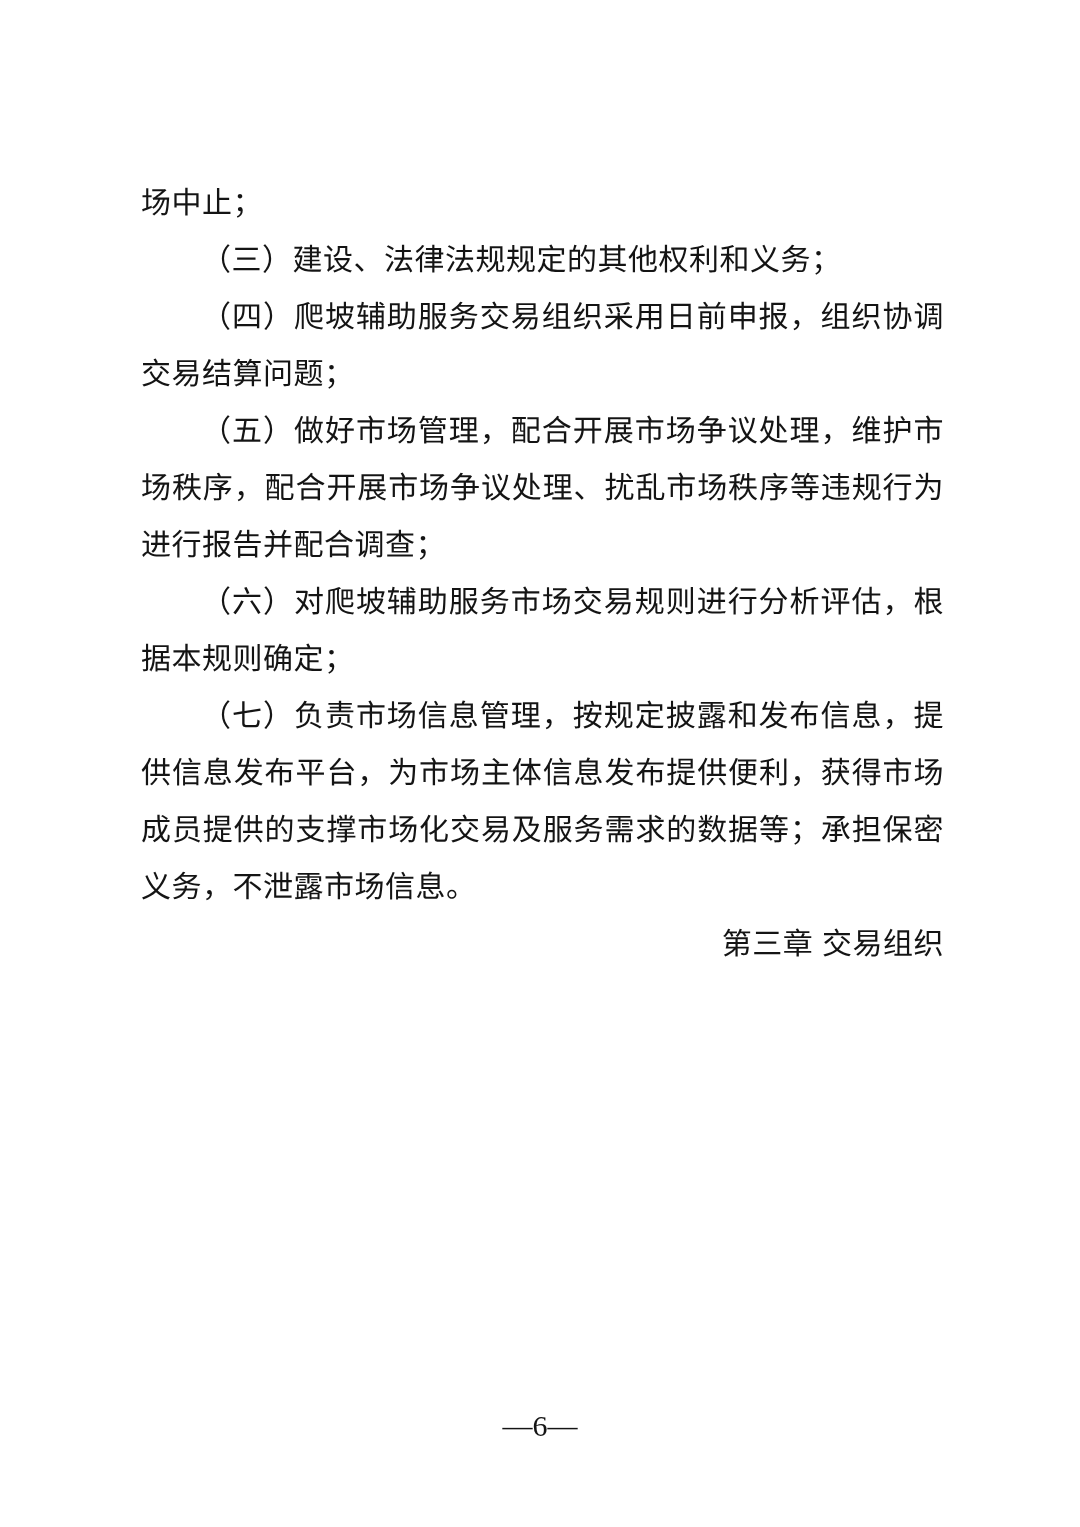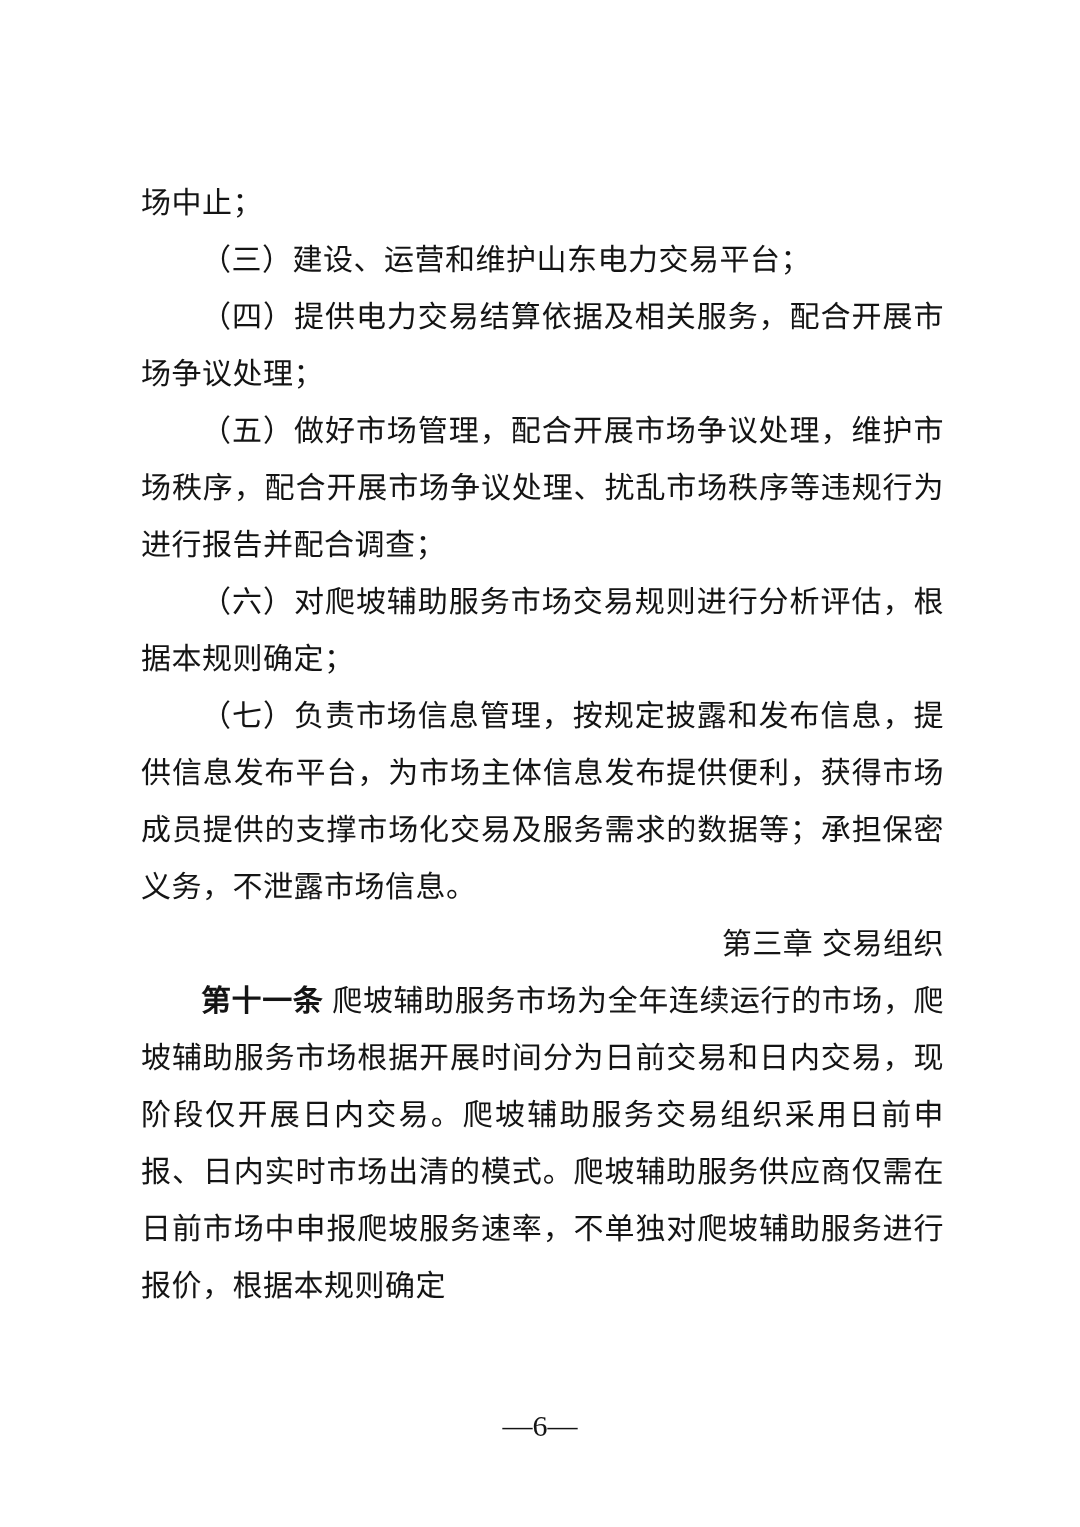--- a/index.html
+++ b/index.html
@@ -62,35 +62,32 @@
   }
 </style>
 </head>
 <body>
 
 <div class="page">
   <div class="content">
 
     <p>场中止；</p>
 
-    <p class="para-indent">（三）建设、运营和维护山东电力交易平台；</p>
+    <p class="para-indent">（三）建设、法律法规规定的其他权利和义务；</p>
 
-    <p class="para-indent">（四）提供电力交易结算依据及相关服务，配合开展市场争议处理；</p>
+    <p class="para-indent">（四）爬坡辅助服务交易组织采用日前申报，组织协调交易结算问题；</p>
 
     <p class="para-indent">（五）做好市场管理，配合开展市场争议处理，维护市场秩序，配合开展市场争议处理、扰乱市场秩序等违规行为进行报告并配合调查；</p>
 
     <p class="para-indent">（六）对爬坡辅助服务市场交易规则进行分析评估，根据本规则确定；</p>
 
     <p class="para-indent">（七）负责市场信息管理，按规定披露和发布信息，提供信息发布平台，为市场主体信息发布提供便利，获得市场成员提供的支撑市场化交易及服务需求的数据等；承担保密义务，不泄露市场信息。</p>
 
 
     <p class="chapter-heading">第三章 交易组织</p>
 
-    <p class="para-indent">
-      <span class="article-number">第十一条</span><span>爬坡辅助服务市场为全年连续运行的市场，爬坡辅助服务市场根据开展时间分为日前交易和日内交易，现阶段仅开展日内交易。爬坡辅助服务交易组织采用日前申报、日内实时市场出清的模式。爬坡辅助服务供应商仅需在日前市场中申报爬坡服务速率，不单独对爬坡辅助服务进行报价，根据本规则确定</span>
-    </p>
 
   </div>
 
   <div class="footer">
     <span>—6—</span>
   </div>
 </div>
 
 </body></html>

